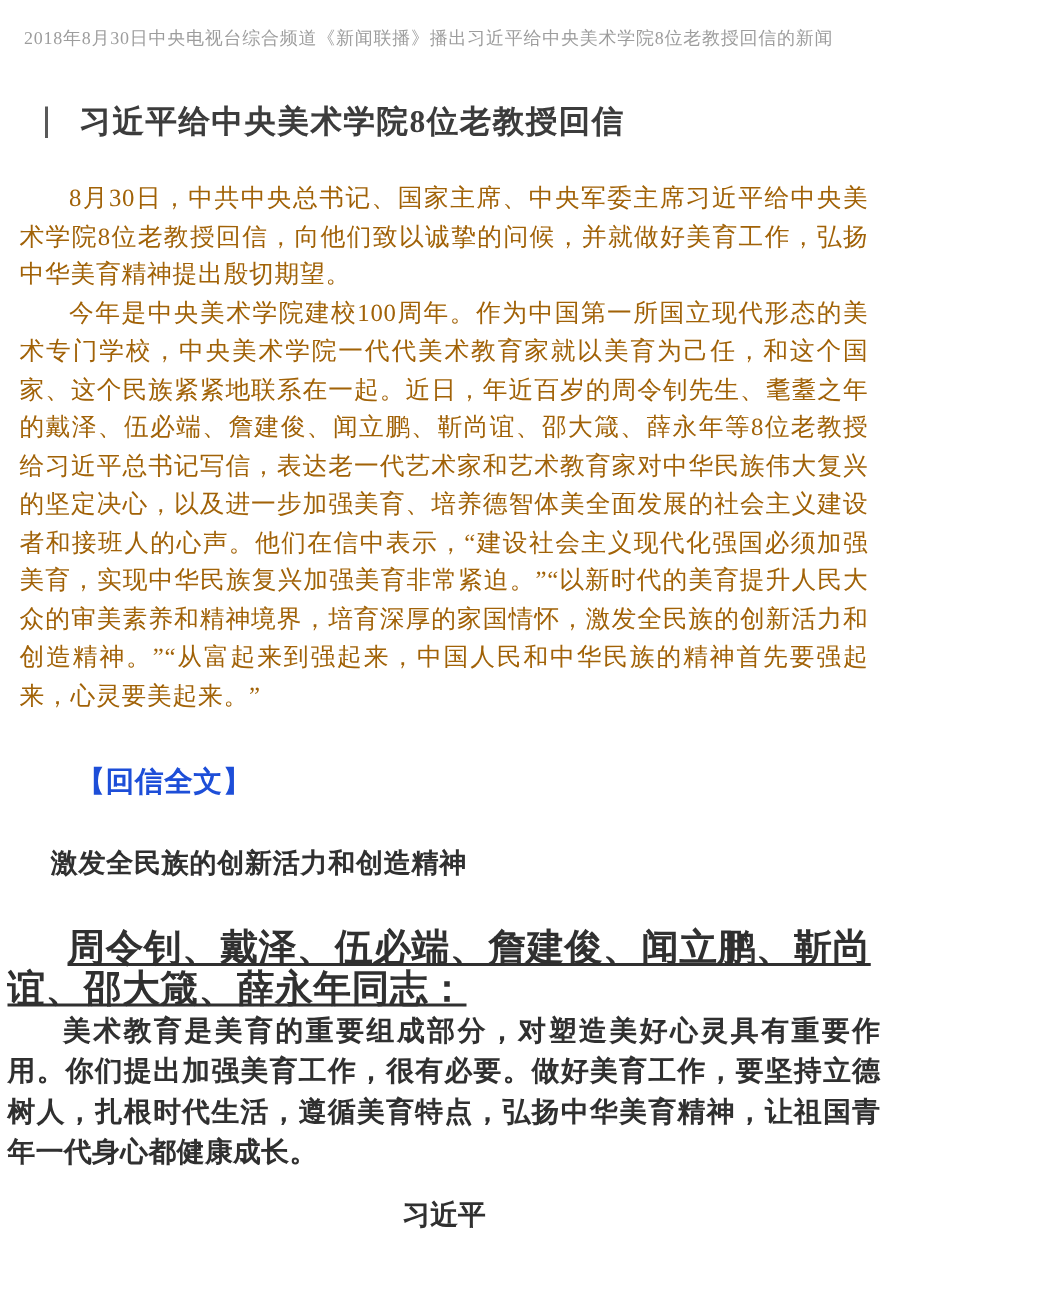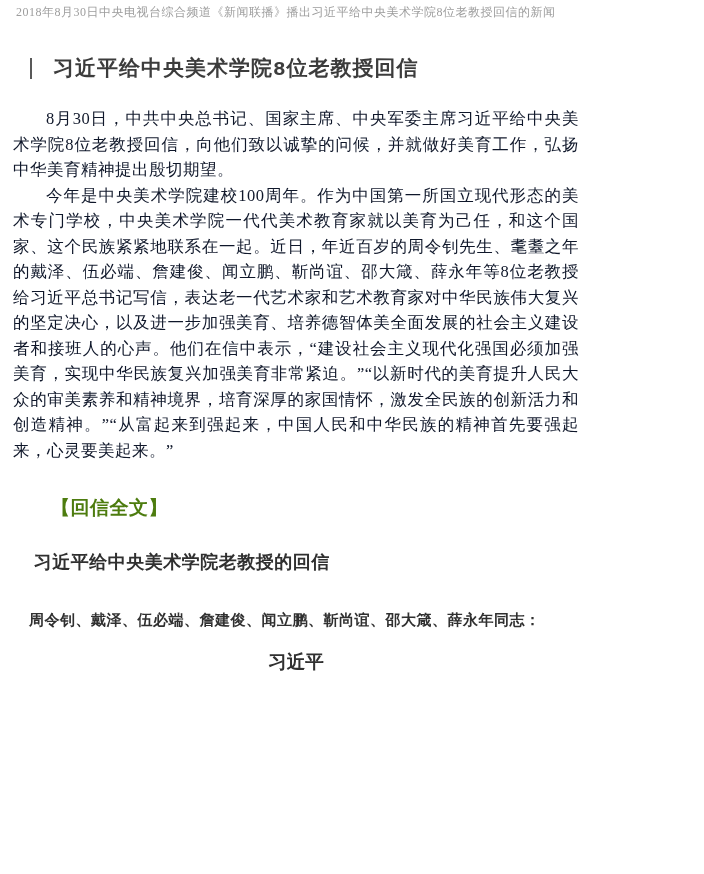--- a/index.html
+++ b/index.html
@@ -6,21 +6,21 @@
   html, body { background: #ffffff; }
   body {
     width: 704px; height: 874px;
     font-family: "Liberation Sans", sans-serif;
     overflow: hidden;
   }
   .page {
     position: relative;
     width: 592px; height: 874px;
     background: #ffffff;
-    padding-top: 3px;
+    padding-top: 16px;
     overflow: hidden;
   }
   
   .top-note {
     margin: 2px 16px 0 16px;
     font-family: "Liberation Serif", serif;
     font-size: 12px;
     line-height: 15px;
     color: #9d9d9d;
     letter-spacing: 0.5px;
@@ -31,66 +31,67 @@
     align-items: center;
     margin: 34px 13px 0 30px;
   }
   .title-bar {
     width: 2px; height: 21px;
     background: #595959;
     margin-right: 21px;
     flex: 0 0 auto;
   }
   .title {
-    font-family: Liberation Mono, monospace;
+    font-family: Liberation Serif, serif;
     font-weight: bold;
     font-size: 21px;
     color: #3c3c3c;
     letter-spacing: 1px;
   }
   
   .news {
     margin: 24px 13px 0 13px;
     font-family: "Liberation Serif", serif;
     font-size: 16.5px;
     line-height: 25.5px;
-    color: #0f172a;
+    color: #a16207;
     letter-spacing: 0.5px;
     text-align: justify;
   }
   .news p { text-indent: 2em; }
   
   .section-label {
     margin: 32px 13px 0 13px;
     text-indent: 2em;
     font-family: "Liberation Sans", sans-serif;
     font-weight: bold;
     font-size: 19px;
-    color: #4d7c0f;
+    color: #1d4ed8;
     letter-spacing: 0.5px;
   }
   
   .letter {
     font-family: "Liberation Sans", sans-serif;
     font-weight: bold;
     color: #303030;
   }
   .letter-heading {
     margin: 30px 5px 0 5px;
     text-indent: 1.6em;
     font-size: 18px;
     line-height: 22px;
     letter-spacing: 0.5px;
   }
   .letter-salutation {
     margin: 33px 5px 0 5px;
     text-indent: 1.6em;
-    font-size: 15px;
+    font-size: 25px;
     line-height: 27px;
     letter-spacing: 0.5px;
+    text-decoration: underline;
   }
   .letter-body {
     margin: 0 5px;
     font-size: 18.5px;
     line-height: 27px;
     text-align: justify;
     letter-spacing: 0.3px;
   }
   .letter-body p { text-indent: 2em; }
   .letter-sign {
@@ -113,25 +114,26 @@
   </div>
 
   <div class="news">
     <p>8月30日，中共中央总书记、国家主席、中央军委主席习近平给中央美术学院8位老教授回信，向他们致以诚挚的问候，并就做好美育工作，弘扬中华美育精神提出殷切期望。</p>
     <p>今年是中央美术学院建校100周年。作为中国第一所国立现代形态的美术专门学校，中央美术学院一代代美术教育家就以美育为己任，和这个国家、这个民族紧紧地联系在一起。近日，年近百岁的周令钊先生、耄耋之年的戴泽、伍必端、詹建俊、闻立鹏、靳尚谊、邵大箴、薛永年等8位老教授给习近平总书记写信，表达老一代艺术家和艺术教育家对中华民族伟大复兴的坚定决心，以及进一步加强美育、培养德智体美全面发展的社会主义建设者和接班人的心声。他们在信中表示，“建设社会主义现代化强国必须加强美育，实现中华民族复兴加强美育非常紧迫。”“以新时代的美育提升人民大众的审美素养和精神境界，培育深厚的家国情怀，激发全民族的创新活力和创造精神。”“从富起来到强起来，中国人民和中华民族的精神首先要强起来，心灵要美起来。”</p>
   </div>
 
   <div class="section-label">【回信全文】</div>
 
   <div class="letter">
-    <div class="letter-heading">习近平给中央美术学院老教授的回信</div>
+    <div class="letter-heading">激发全民族的创新活力和创造精神</div>
 
     <div class="letter-salutation">周令钊、戴泽、伍必端、詹建俊、闻立鹏、靳尚谊、邵大箴、薛永年同志：</div>
 
     <div class="letter-body">
+      <p>美术教育是美育的重要组成部分，对塑造美好心灵具有重要作用。你们提出加强美育工作，很有必要。做好美育工作，要坚持立德树人，扎根时代生活，遵循美育特点，弘扬中华美育精神，让祖国青年一代身心都健康成长。</p>
     </div>
 
     <div class="letter-sign">
       <div>习近平</div>
 
     </div>
   </div>
 
 </div>
 

